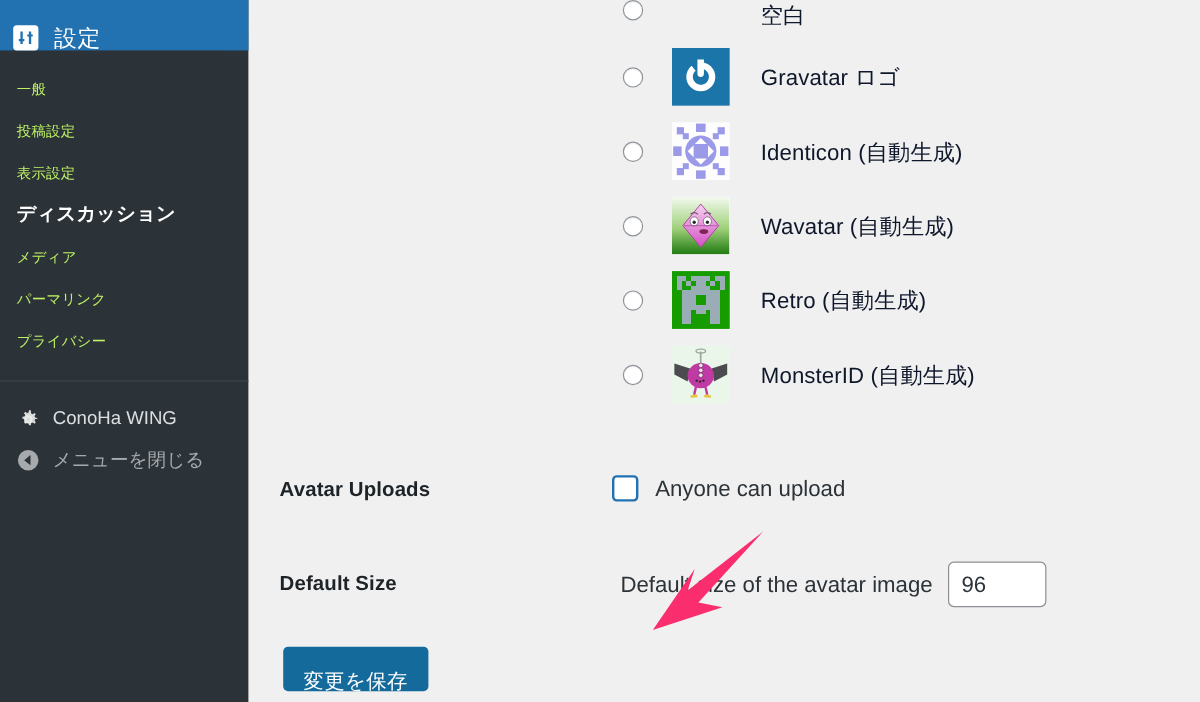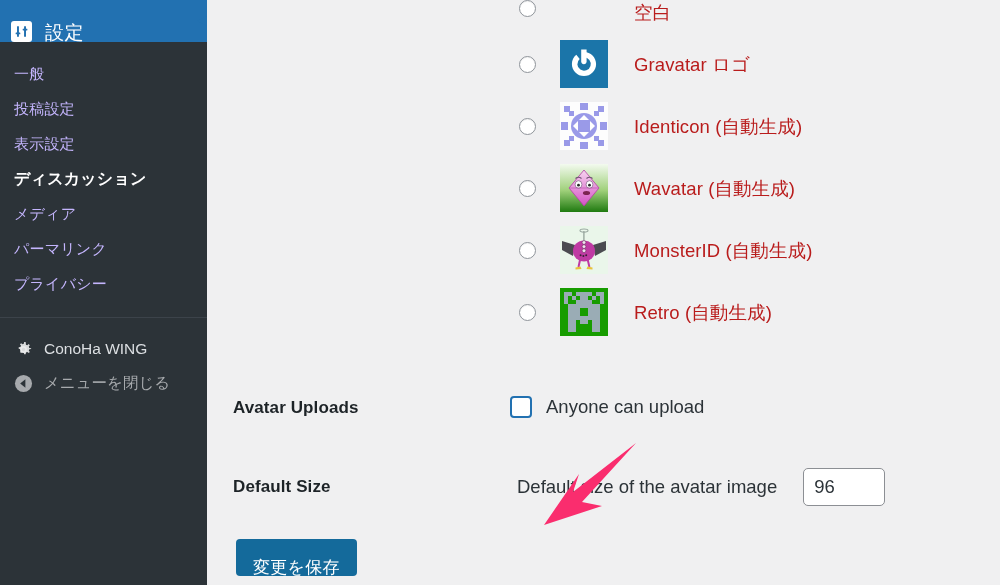--- a/index.html
+++ b/index.html
@@ -68,22 +68,22 @@
     margin-left: 13px;
     font-weight: 400;
     line-height: 1;
   }
 
   .submenu {
     padding-top: 14px;
   }
   .submenu-item {
     display: block;
-    color: #c4b5fd;
-    font-size: 15px;
+    color: #bef264;
+    font-size: 12px;
     line-height: 1;
     padding: 0 0 0 14px;
     height: 35px;
     display: flex;
     align-items: center;
     cursor: pointer;
     letter-spacing: 0.2px;
   }
   .submenu-item.current {
     color: #ffffff;
@@ -155,21 +155,21 @@
     width: 48px;
     height: 48px;
     margin-left: 24px;
     flex: 0 0 48px;
     overflow: hidden;
     position: relative;
   }
   .opt-label {
     margin-left: 26px;
     font-size: 18.5px;
-    color: #b91c1c;
+    color: #0f172a;
     white-space: nowrap;
     letter-spacing: 0.1px;
   }
   .opt-row.first .opt-label {
     margin-left: 98px;
   }
 
   
   .field-row {
     position: absolute;
@@ -198,21 +198,21 @@
     font-size: 18.5px;
     color: #2c3338;
     white-space: nowrap;
   }
   .size-text {
     font-size: 18.5px;
     color: #2c3338;
     white-space: nowrap;
   }
   .size-input {
-    margin-left: 26px;
+    margin-left: 13px;
     width: 82px;
     height: 38px;
     border: 1px solid #8c8f94;
     border-radius: 5px;
     background: #fff;
     font-family: "Liberation Sans", "DejaVu Sans", sans-serif;
     font-size: 18.5px;
     color: #2c3338;
     padding: 0 0 0 10px;
     box-sizing: border-box;
@@ -387,48 +387,20 @@
             <path d="M26.5 14.5q3-2.6 6 0" stroke="#6d5470" stroke-width="1.1" fill="none"></path>
             <ellipse cx="26.5" cy="29" rx="3.6" ry="2" fill="#7c2452"></ellipse>
             <path d="M10 24h28" stroke="#a93c9b" stroke-width="0.9" opacity="0.55"></path>
           </svg>
         </span>
         <span class="opt-label">Wavatar (自動生成)</span>
       </div>
 
       <div class="opt-row">
         <span class="radio"></span>
-        <span class="opt-thumb thumb-monster">
-          <svg width="48" height="48" viewBox="0 0 48 48" aria-hidden="true">
-            <rect width="48" height="48" fill="#eaf6ea"></rect>
-            <path d="M2 15l13 4-2 11-11-6z" fill="#4b4b50"></path>
-            <path d="M46 15l-13 4 2 11 11-6z" fill="#4b4b50"></path>
-            <ellipse cx="24" cy="25" rx="11" ry="10.5" fill="#bf3aa3"></ellipse>
-            <rect x="23.2" y="5" width="1.4" height="10" fill="#9aa8a0"></rect>
-            <ellipse cx="24" cy="4.6" rx="4" ry="1.6" fill="none" stroke="#9aa8a0" stroke-width="1.1"></ellipse>
-            <g fill="#f0e2ee" stroke="#6f2a61" stroke-width="0.6">
-              <circle cx="24" cy="16.5" r="1.9"></circle>
-              <circle cx="24" cy="20.6" r="1.9"></circle>
-              <circle cx="24" cy="24.7" r="1.9"></circle>
-            </g>
-            <g fill="#3a2236">
-              <circle cx="20.6" cy="29.2" r="1"></circle>
-                <circle cx="23.4" cy="30" r="1"></circle>
-              <circle cx="26.2" cy="29.2" r="1"></circle>
-            </g>
-            <path d="M20 34l-1.5 7M27.8 34l1.6 7" stroke="#bf3aa3" stroke-width="2" fill="none"></path>
-            <path d="M15.5 41.5l5-1 1 2.5-6 .5z" fill="#e8c23b"></path>
-            <path d="M32.5 41.5l-5-1-1 2.5 6 .5z" fill="#e8c23b"></path>
-          </svg>
-        </span>
-        <span class="opt-label">MonsterID (自動生成)</span>
-      </div>
-
-      <div class="opt-row">
-        <span class="radio"></span>
         <span class="opt-thumb thumb-retro">
           <svg width="48" height="48" viewBox="0 0 12 12" shape-rendering="crispEdges" aria-hidden="true">
             <rect width="12" height="12" fill="#179c00"></rect>
             <g fill="#9aacb5">
               <rect x="1" y="1" width="2" height="1"></rect>
                 <rect x="9" y="1" width="2" height="1"></rect>
               <rect x="4" y="1" width="4" height="1"></rect>
               <rect x="1" y="2" width="1" height="2"></rect>
                 <rect x="10" y="2" width="1" height="2"></rect>
               <rect x="3" y="2" width="1" height="1"></rect>
@@ -442,20 +414,48 @@
               <rect x="5" y="8" width="2" height="1"></rect>
             </g>
             <g fill="#179c00">
               <rect x="5" y="5" width="2" height="2"></rect>
               <rect x="4" y="9" width="4" height="2"></rect>
             </g>
           </svg>
         </span>
         <span class="opt-label">Retro (自動生成)</span>
       </div>
+
+      <div class="opt-row">
+        <span class="radio"></span>
+        <span class="opt-thumb thumb-monster">
+          <svg width="48" height="48" viewBox="0 0 48 48" aria-hidden="true">
+            <rect width="48" height="48" fill="#eaf6ea"></rect>
+            <path d="M2 15l13 4-2 11-11-6z" fill="#4b4b50"></path>
+            <path d="M46 15l-13 4 2 11 11-6z" fill="#4b4b50"></path>
+            <ellipse cx="24" cy="25" rx="11" ry="10.5" fill="#bf3aa3"></ellipse>
+            <rect x="23.2" y="5" width="1.4" height="10" fill="#9aa8a0"></rect>
+            <ellipse cx="24" cy="4.6" rx="4" ry="1.6" fill="none" stroke="#9aa8a0" stroke-width="1.1"></ellipse>
+            <g fill="#f0e2ee" stroke="#6f2a61" stroke-width="0.6">
+              <circle cx="24" cy="16.5" r="1.9"></circle>
+              <circle cx="24" cy="20.6" r="1.9"></circle>
+              <circle cx="24" cy="24.7" r="1.9"></circle>
+            </g>
+            <g fill="#3a2236">
+              <circle cx="20.6" cy="29.2" r="1"></circle>
+                <circle cx="23.4" cy="30" r="1"></circle>
+              <circle cx="26.2" cy="29.2" r="1"></circle>
+            </g>
+            <path d="M20 34l-1.5 7M27.8 34l1.6 7" stroke="#bf3aa3" stroke-width="2" fill="none"></path>
+            <path d="M15.5 41.5l5-1 1 2.5-6 .5z" fill="#e8c23b"></path>
+            <path d="M32.5 41.5l-5-1-1 2.5 6 .5z" fill="#e8c23b"></path>
+          </svg>
+        </span>
+        <span class="opt-label">MonsterID (自動生成)</span>
+      </div>
     </div>
 
     <div class="field-label" style="left:26px; top:398px;">Avatar Uploads</div>
     <div class="field-row" style="left:303px; top:396px;">
       <span class="checkbox"></span>
       <span class="cb-label">Anyone can upload</span>
     </div>
 
     <div class="field-label" style="left:26px; top:477px;">Default Size</div>
     <div class="field-row" style="left:310px; top:468px;">

